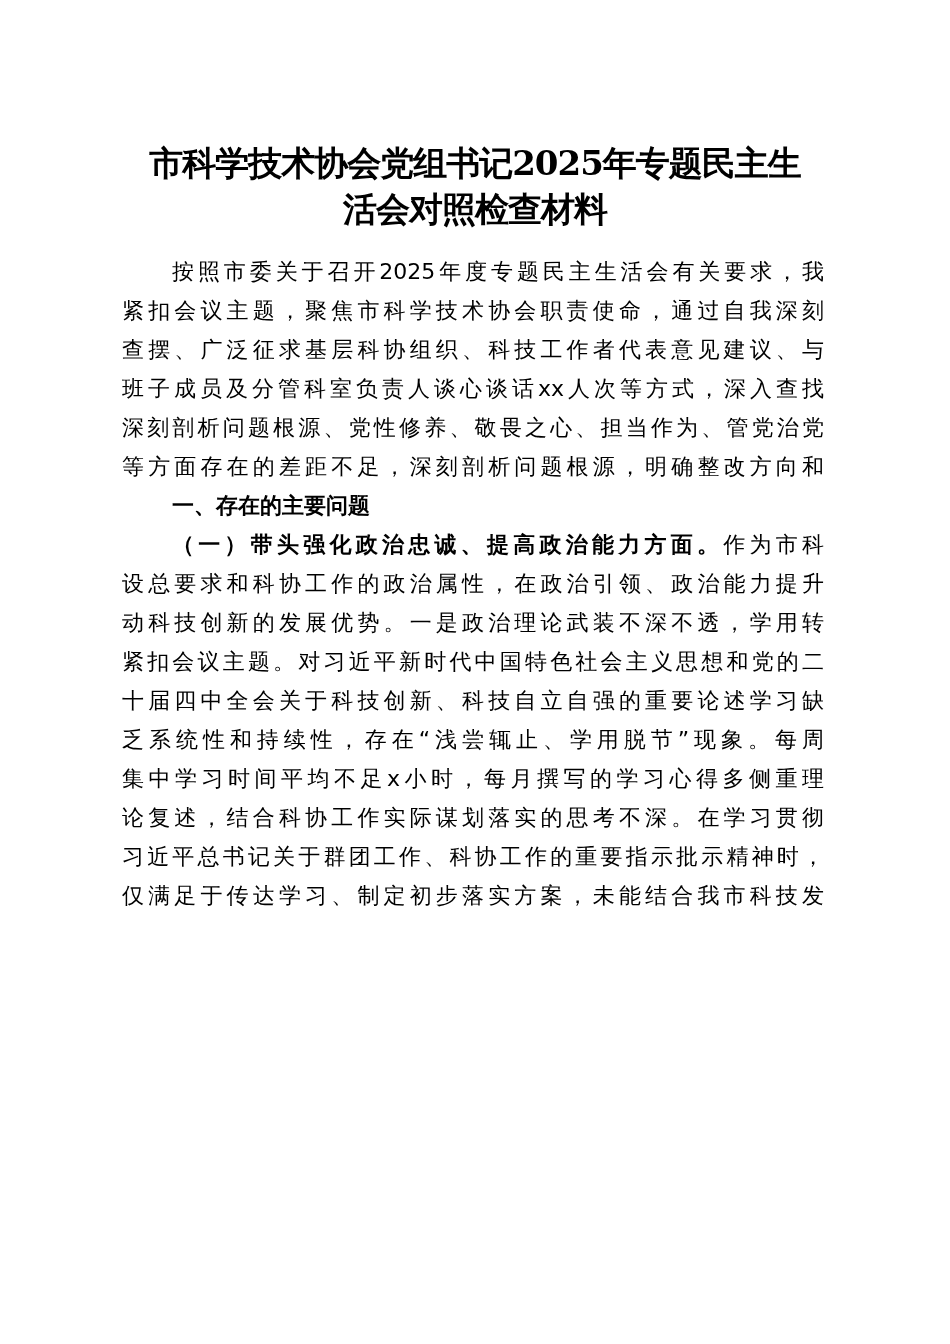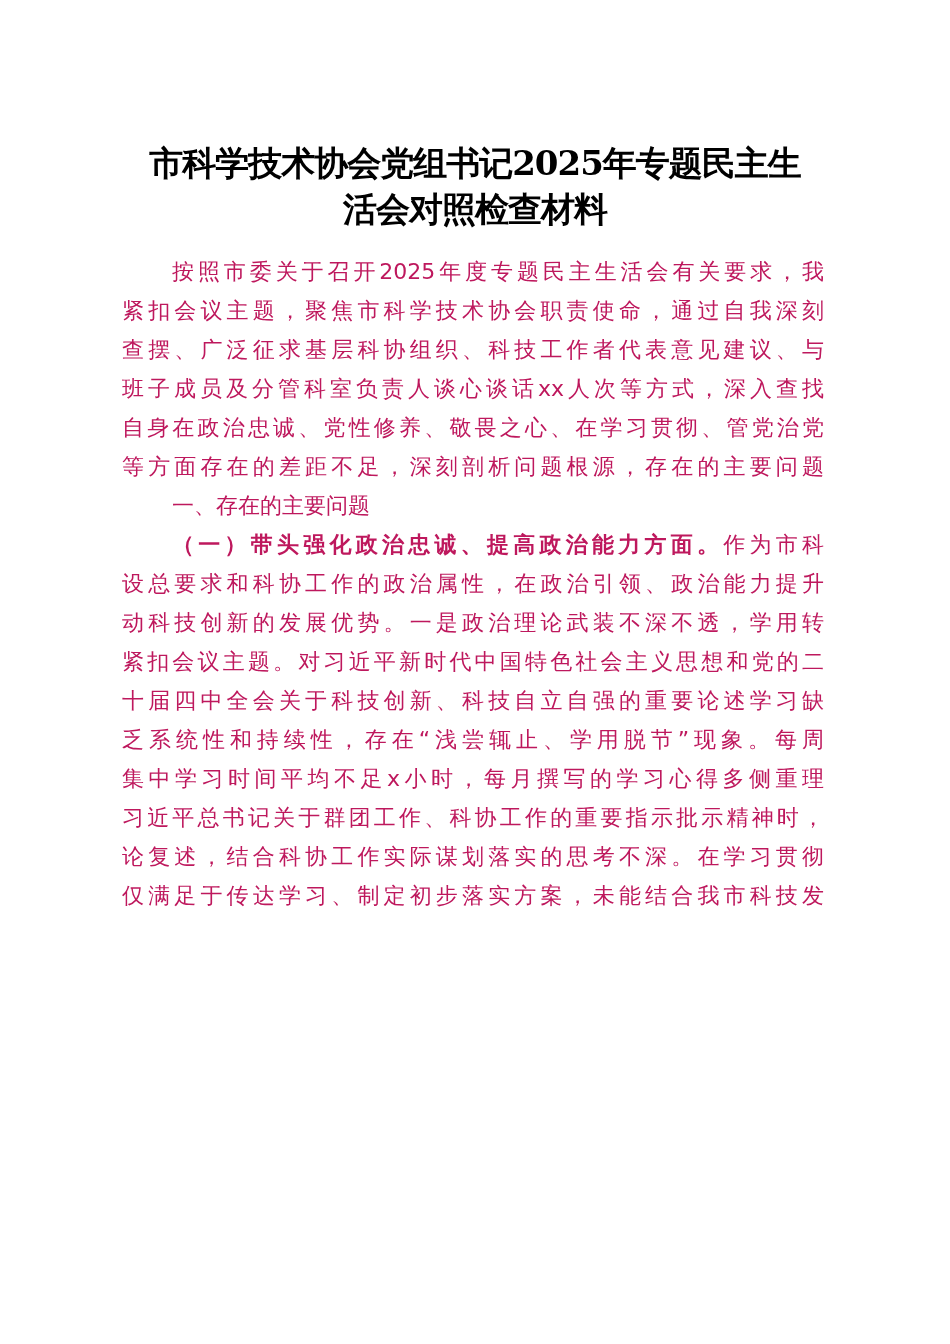--- a/index.html
+++ b/index.html
@@ -8,56 +8,56 @@
   .title {
     position: absolute; left: 100px; top: 140px; width: 750px;
     text-align: center;
     font-family: "DejaVu Serif", "Liberation Serif", serif;
     font-weight: bold; font-size: 34px; line-height: 46px; color: #000;
     letter-spacing: -1px;
   }
   .body {
     position: absolute; left: 122px; top: 252px; width: 702px;
     font-family: "DejaVu Sans", "Liberation Sans", sans-serif;
-    font-size: 22px; line-height: 39px; color: #be185d;
+    font-size: 22px; line-height: 39px; color: #000000;
     text-align: justify;
   }
   .line { display: block; white-space: nowrap; text-align-last: justify; text-align: justify; height: 39px; }
   .line.last { text-align-last: left; }
   .indent { padding-left: 50px; }
-  .h1 { font-family: "DejaVu Sans", "Liberation Sans", sans-serif; font-weight: normal; text-align-last: left; }
+  .h1 { font-family: "DejaVu Sans", "Liberation Sans", sans-serif; font-weight: bold; text-align-last: left; }
   .sub { font-weight: bold; margin-top: 8px; }
 </style>
 </head>
 <body>
 
 <div class="page">
   <div class="title">
     <div>市科学技术协会党组书记2025年专题民主生</div>
     <div>活会对照检查材料</div>
   </div>
 
   <div class="body">
     <div>
       <span class="line indent">按照市委关于召开2025年度专题民主生活会有关要求，我</span>
       <span class="line">紧扣会议主题，聚焦市科学技术协会职责使命，通过自我深刻</span>
       <span class="line">查摆、广泛征求基层科协组织、科技工作者代表意见建议、与</span>
       <span class="line">班子成员及分管科室负责人谈心谈话xx人次等方式，深入查找</span>
-      <span class="line">自身在政治忠诚、党性修养、敬畏之心、在学习贯彻、管党治党</span>
-      <span class="line">等方面存在的差距不足，深刻剖析问题根源，存在的主要问题</span>
+      <span class="line">深刻剖析问题根源、党性修养、敬畏之心、担当作为、管党治党</span>
+      <span class="line">等方面存在的差距不足，深刻剖析问题根源，明确整改方向和</span>
     </div>
 
     <span class="line indent h1 last">一、存在的主要问题</span>
 
     <div>
       <span class="line indent"><span class="sub">（一）带头强化政治忠诚、提高政治能力方面。</span><span>作为市科</span></span>
       <span class="line">设总要求和科协工作的政治属性，在政治引领、政治能力提升</span>
       <span class="line">动科技创新的发展优势。一是政治理论武装不深不透，学用转</span>
       <span class="line">紧扣会议主题。对习近平新时代中国特色社会主义思想和党的二</span>
       <span class="line">十届四中全会关于科技创新、科技自立自强的重要论述学习缺</span>
       <span class="line">乏系统性和持续性，存在“浅尝辄止、学用脱节”现象。每周</span>
       <span class="line">集中学习时间平均不足x小时，每月撰写的学习心得多侧重理</span>
+      <span class="line">论复述，结合科协工作实际谋划落实的思考不深。在学习贯彻</span>
       <span class="line">习近平总书记关于群团工作、科协工作的重要指示批示精神时，</span>
-      <span class="line">论复述，结合科协工作实际谋划落实的思考不深。在学习贯彻</span>
       <span class="line">仅满足于传达学习、制定初步落实方案，未能结合我市科技发</span>
     </div>
   </div>
 </div>
 
 </body></html>

